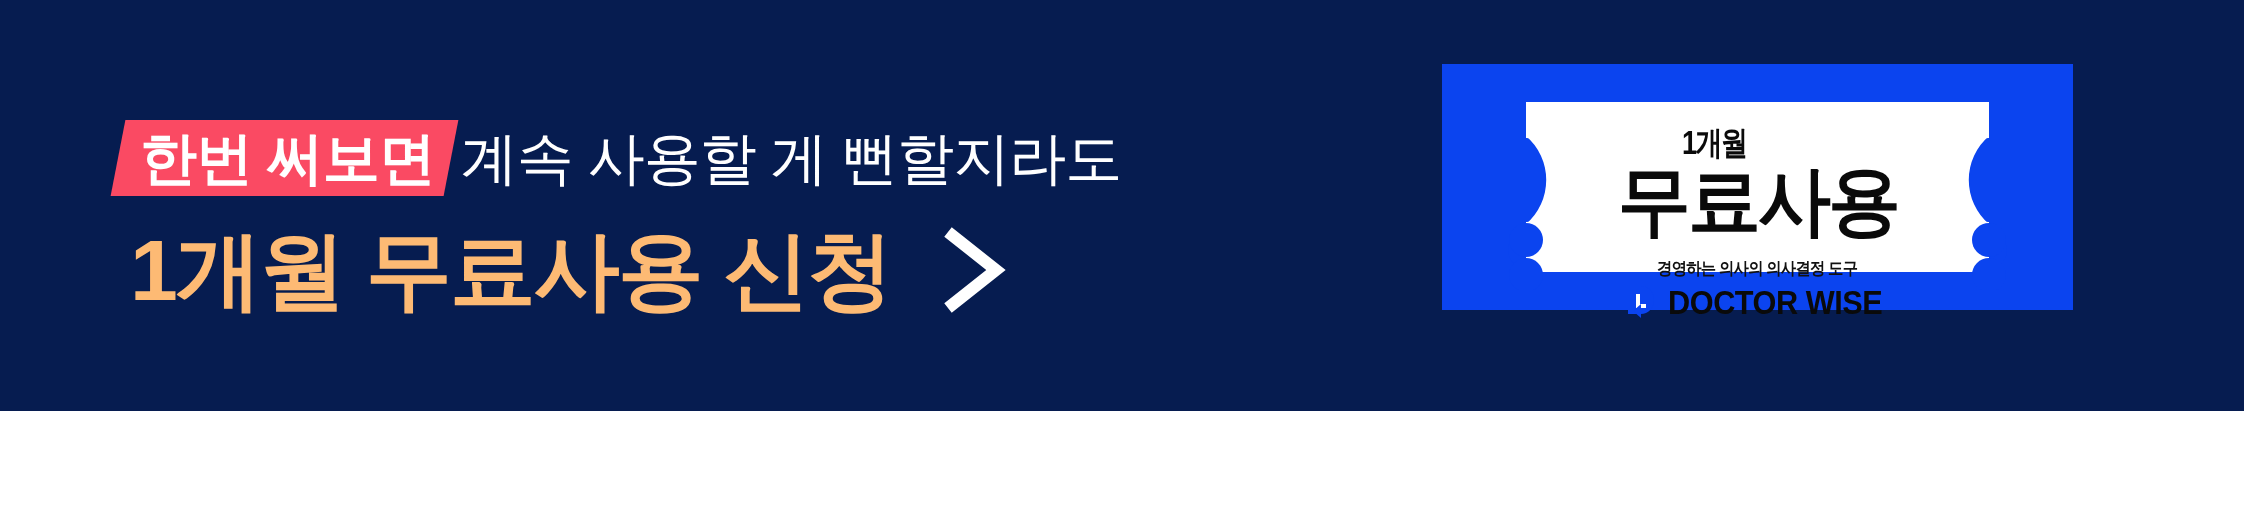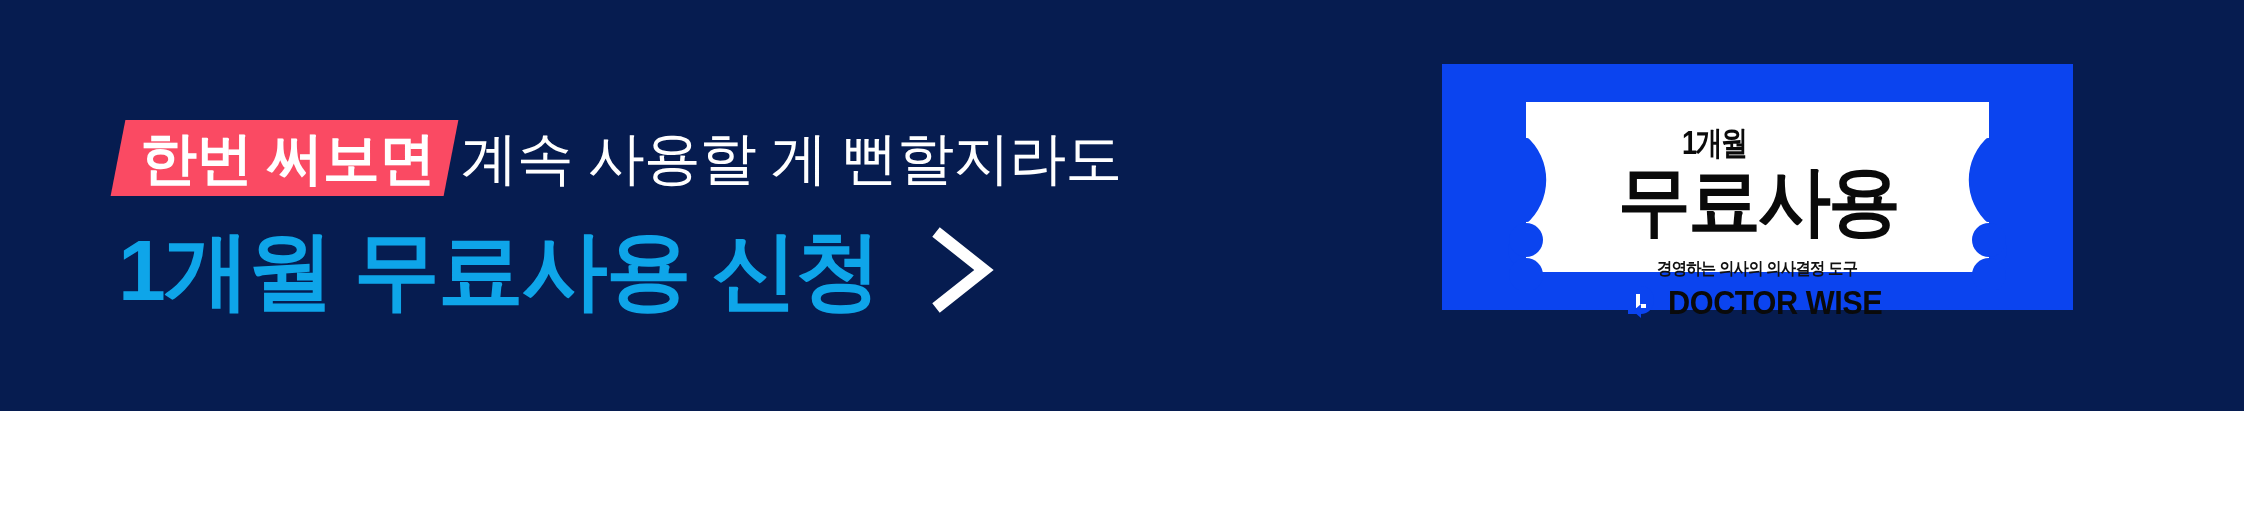--- a/index.html
+++ b/index.html
@@ -69,25 +69,26 @@
     margin-left: 10px;
   }
 
   .line2 {
     display: flex;
     align-items: center;
     margin-top: 22px;
     white-space: nowrap;
   }
   .line2-text {
-    color: #0ea5e9;
+    color: #fdba74;
     font-size: 86px;
     line-height: 104px;
     font-weight: 700;
     letter-spacing: -2px;
+    margin-left: 12px;
   }
   .chevron {
     margin-left: 46px;
     display: inline-block;
     line-height: 0;
   }
 
   
   .ticket {
     position: absolute;

